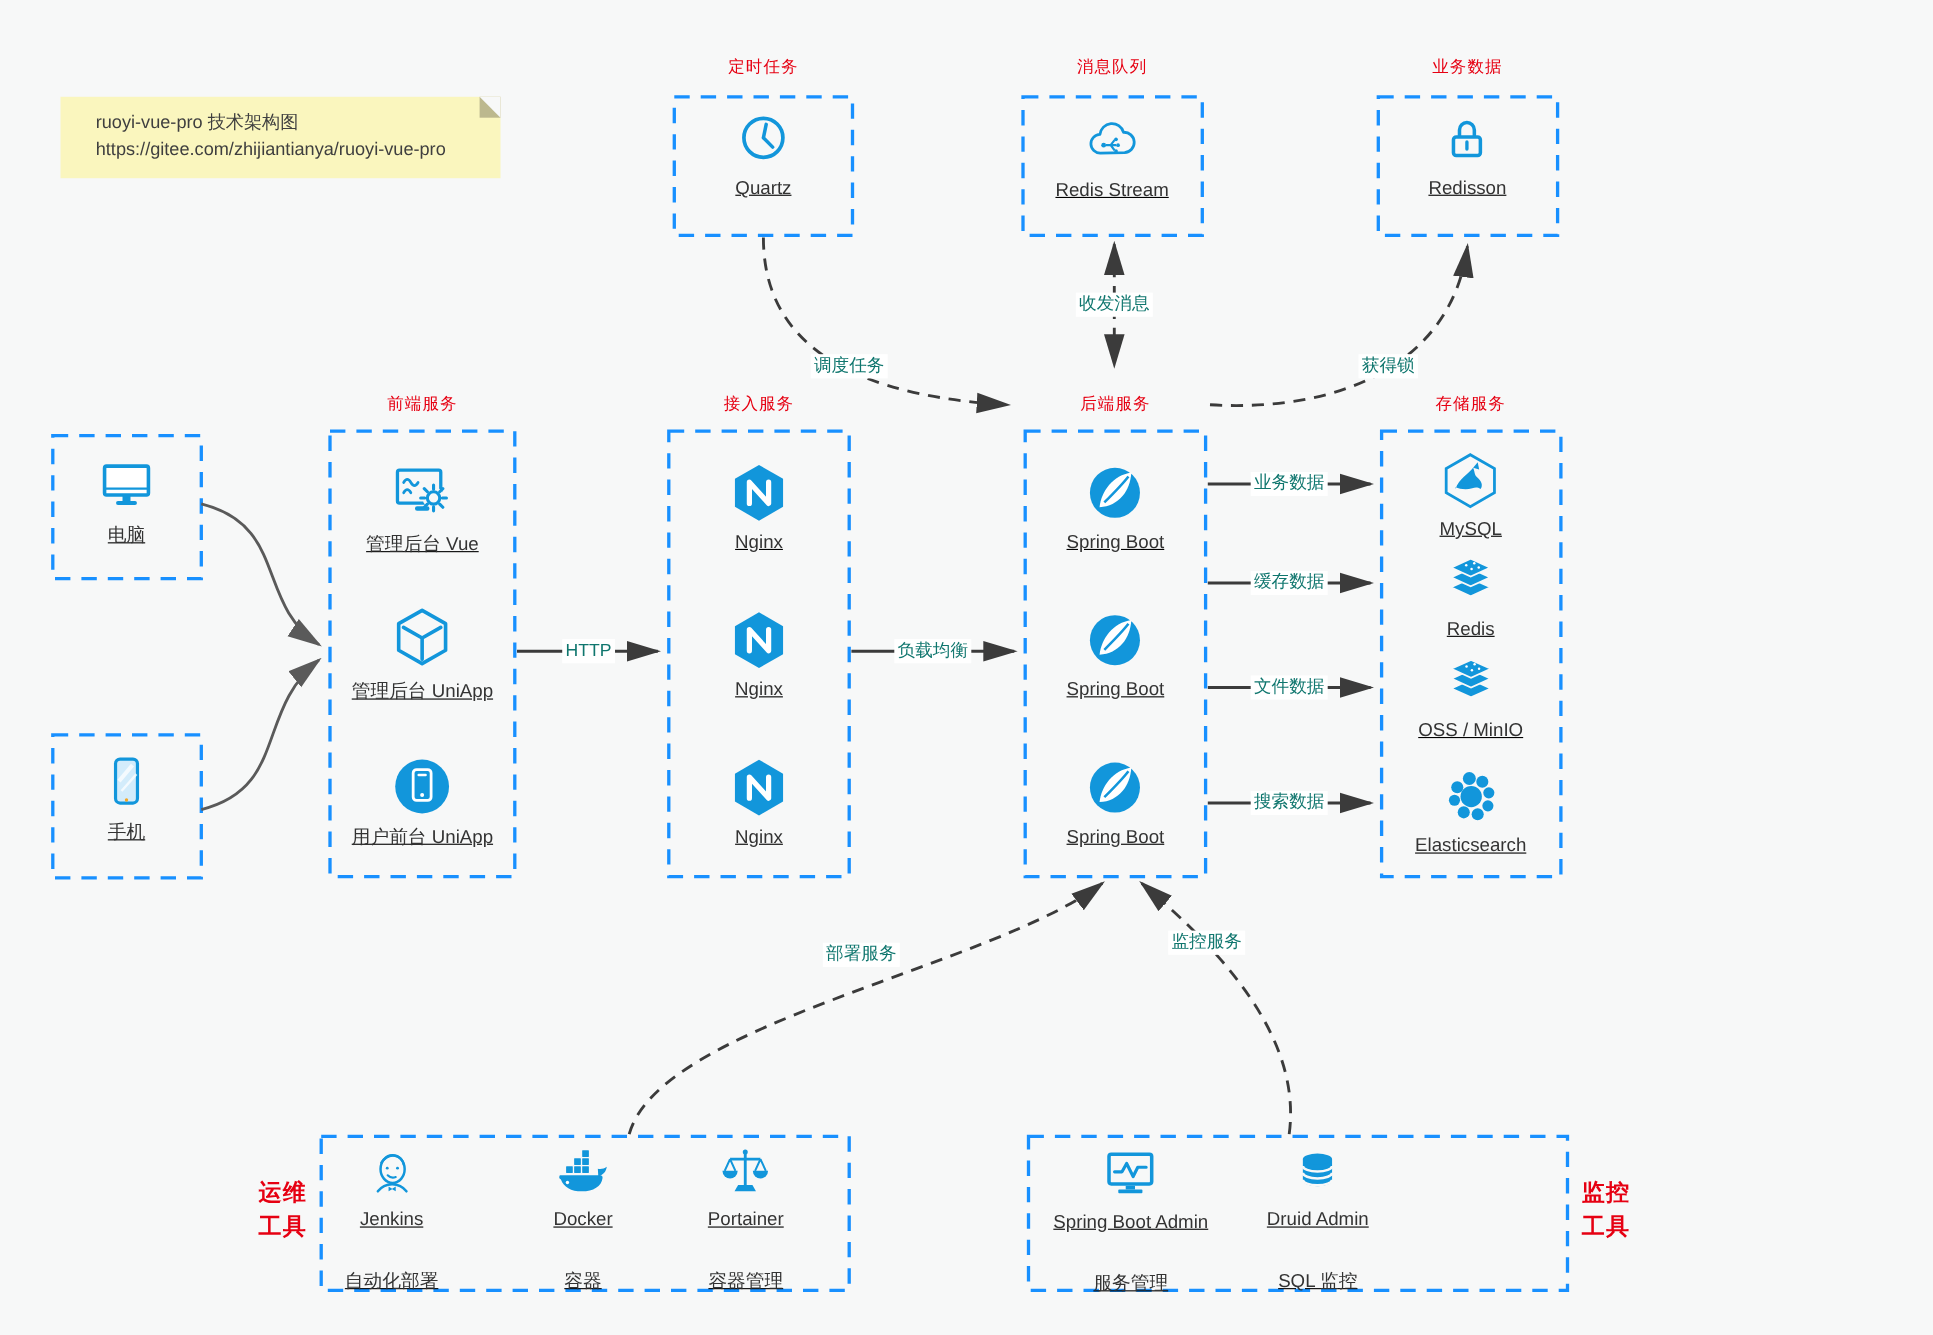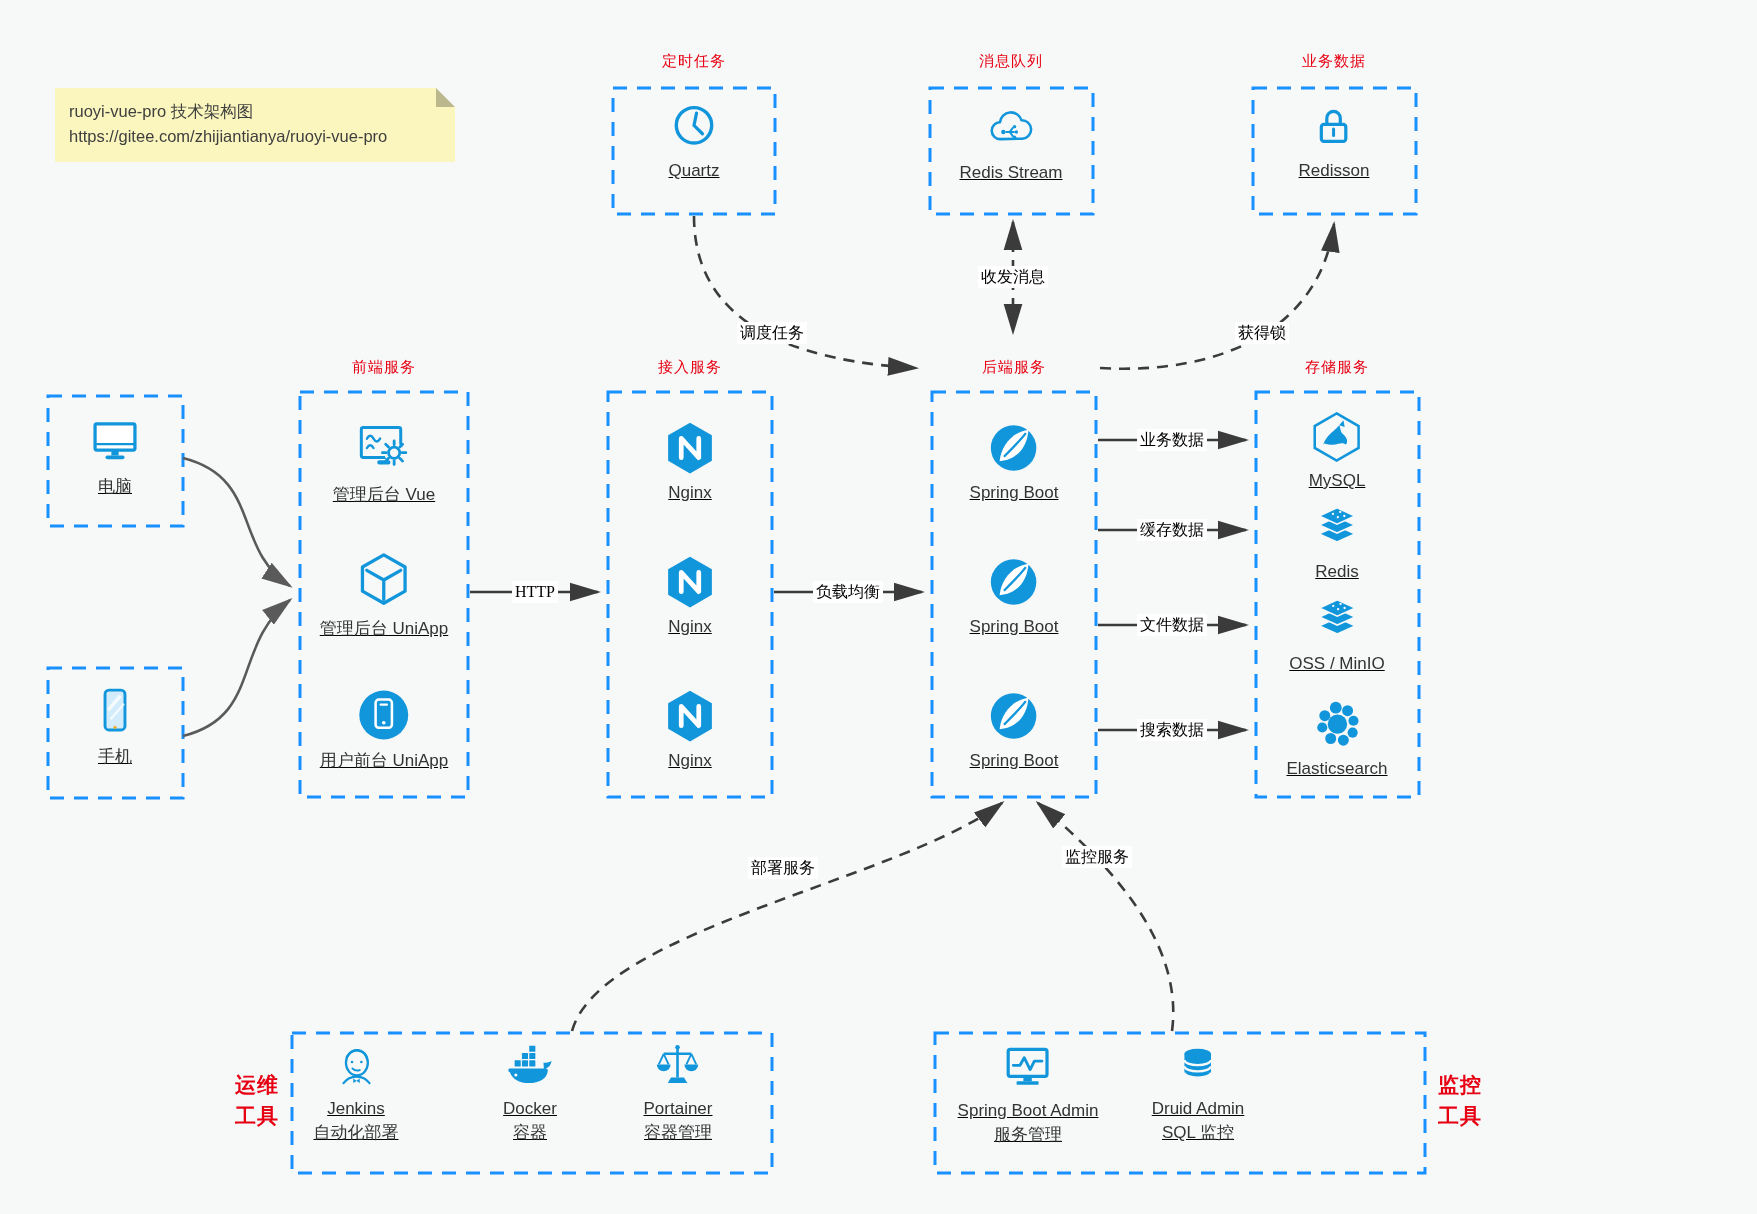--- a/index.html
+++ b/index.html
@@ -7,23 +7,23 @@
   .canvas{position:relative;width:1757px;height:1214px;background:#f7f8f8;overflow:hidden;}
   svg.overlay{position:absolute;left:0;top:0;z-index:1;}
   .bx{fill:none;stroke:#1890ff;stroke-width:3;stroke-dasharray:14 10;}
   .ar{stroke:#3b3b3b;stroke-width:2.6;fill:none;}
   .da{stroke:#3b3b3b;stroke-width:2.6;fill:none;stroke-dasharray:11 8;}
   .cl{stroke:#5a5a5a;stroke-width:2.6;fill:none;}
   .gtitle{position:absolute;z-index:3;transform:translate(-50%,-50%);color:#e60012;font-size:15px;font-weight:normal;letter-spacing:1px;white-space:nowrap;}
   .stitle{position:absolute;z-index:3;transform:translate(-50%,-50%);color:#e60012;font-size:21px;font-weight:bold;letter-spacing:1px;white-space:pre-line;text-align:center;line-height:31px;}
   .node{position:absolute;z-index:2;transform:translateX(-50%);display:flex;flex-direction:column;align-items:center;text-decoration:underline;}
   .nl{margin-top:5px;font-size:17px;color:#333;white-space:nowrap;line-height:24px;text-align:center;}
-  .nl2{font-size:17px;color:#333;white-space:nowrap;line-height:24px;text-align:center;}
-  .elabel{position:absolute;z-index:3;transform:translate(-50%,-50%);background:#ffffff;color:#000000;font-size:16px;line-height:20px;padding:1px 3px;white-space:nowrap;font-family:Liberation Serif, serif;}
-  .note{position:absolute;z-index:2;left:55px;top:88px;width:400px;height:74px;background:#faf6be;box-sizing:border-box;padding:11px 0 0 14px;}
+  .nl2{font-size:17px;color:#333;white-space:nowrap;line-height:24px;text-align:center;margin-top:32px;}
+  .elabel{position:absolute;z-index:3;transform:translate(-50%,-50%);background:#ffffff;color:#0f766e;font-size:16px;line-height:20px;padding:1px 3px;white-space:nowrap;}
+  .note{position:absolute;z-index:2;left:55px;top:88px;width:400px;height:74px;background:#faf6be;box-sizing:border-box;padding:11px 0 0 32px;}
   .note::after{content:"";position:absolute;top:0;right:0;width:0;height:0;border-style:solid;border-width:0 19px 19px 0;border-color:#f7f8f8 #f7f8f8 #bcb88e #bcb88e;}
   .note .ln{font-size:16.5px;color:#3f3f3f;line-height:25px;white-space:nowrap;}
   .hid{position:absolute;width:0;height:0;overflow:hidden;}
 </style>
 </head>
 <body>
 
 <svg class="hid" aria-hidden="true">
   <defs>
     <symbol id="sym-clock" viewBox="0 0 64 64">

